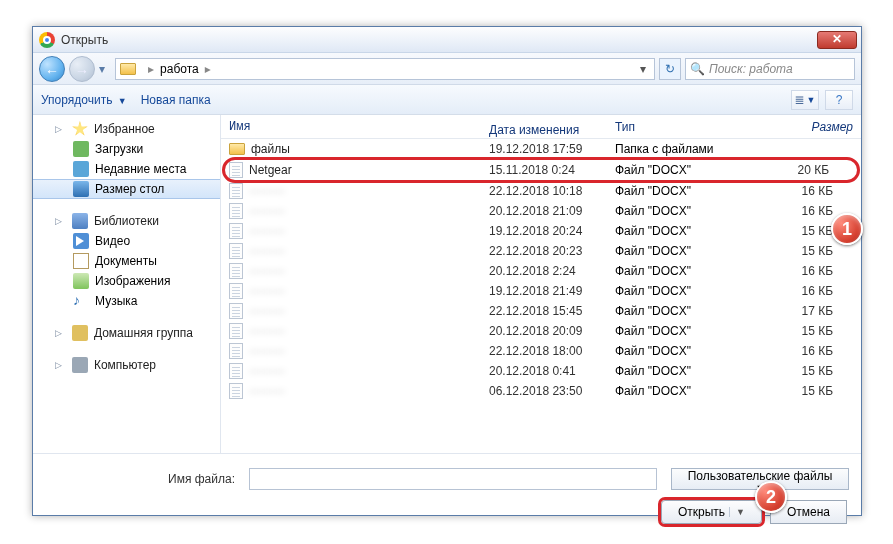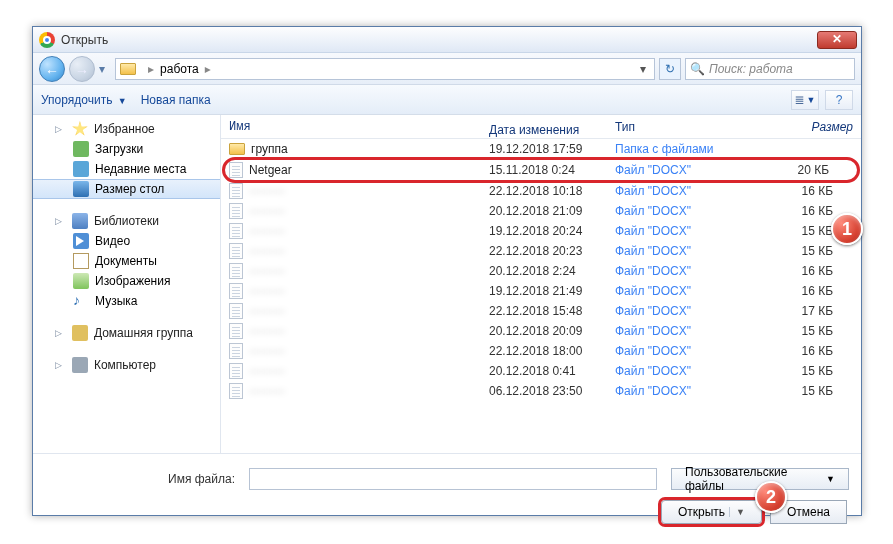--- a/index.html
+++ b/index.html
@@ -145,21 +145,21 @@
   padding-left: 8px;
 }
 .cols > div { padding-right: 8px; }
 .c-name{ width: 260px; font-family: Liberation Mono, monospace;} .c-date{ width:126px;margin-top:6px;} .c-type{width:128px;} .c-size{flex:1; text-align:right; padding-right:28px;font-style:italic;}
 .row {
   height: 20px; display:flex; align-items:center;
   padding-left: 8px; color:#222;
 }
 .row .n { width:260px; display:flex; align-items:center; gap:6px; }
 .row .d { width:126px; color:#333;}
-.row .t { width:128px; color:#3b82f6;}
+.row .t { width:128px; color:#000000;}
 .row .s { flex:1; text-align:right; padding-right:28px; color:#333;}
 .row .blur { color: transparent; text-shadow: 0 0 6px #bcbcbc; }
 .row.highlight {
   outline: 3px solid #d9262c;
   border-radius: 12px;
   margin: 1px 4px;
   padding-left: 4px;
 }
 
 
@@ -168,21 +168,21 @@
   padding: 14px 12px 10px 12px;
 }
 .fnrow { display:flex; align-items:center; gap:14px; }
 .fnrow .lbl { width: 190px; text-align:right; color:#333; }
 .fnrow input {
   flex:1; height:22px; border:1px solid #b7c3d4; padding:0 4px;
 }
 .combobox {
   width: 178px; height:22px; border:1px solid #a9b7c9;
   background: linear-gradient(#fbfcfd,#e7edf5);
-  display:flex; align-items:center; padding:0 13px; justify-content:space-between;
+  display:flex; align-items:center; padding:0 6px; justify-content:space-between;flex-direction:column;
 }
 .btnrow { display:flex; justify-content:flex-end; gap:8px; margin-top:10px; padding-right: 2px;}
 .btn {
   height:24px; padding: 0 16px;
   border:1px solid #9aa7b7;
   background: linear-gradient(#fdfdfe,#e7ecf3);
   display:inline-flex; align-items:center; gap:4px;
 }
 .btn.primary { outline: 3px solid #d9262c; border-radius:4px; }
 .btn .dd { border-left:1px solid #c0cad7; padding-left:6px; color:#555; font-size:9px;}
@@ -302,21 +302,21 @@
       <div class="cols">
         <div class="c-name">Имя</div>
         <div class="c-date">Дата изменения</div>
         <div class="c-type">Тип</div>
         <div class="c-size">Размер</div>
       </div>
       <div id="rows">
           <div class="row">
             <div class="n">
               <span class="ico-folder"></span>
-              <span class="">группа</span>
+              <span class="">файлы</span>
             </div>
             <div class="d">19.12.2018 17:59</div>
             <div class="t">Папка с файлами</div>
             <div class="s"></div>
           </div>
           <div class="row highlight">
             <div class="n">
               <span class="ico-file"></span>
               <span class="">Netgear</span>
             </div>
@@ -376,21 +376,21 @@
             </div>
             <div class="d">19.12.2018 21:49</div>
             <div class="t">Файл "DOCX"</div>
             <div class="s">16 КБ</div>
           </div>
           <div class="row">
             <div class="n">
               <span class="ico-file"></span>
               <span class="blur">———</span>
             </div>
-            <div class="d">22.12.2018 15:48</div>
+            <div class="d">22.12.2018 15:45</div>
             <div class="t">Файл "DOCX"</div>
             <div class="s">17 КБ</div>
           </div>
           <div class="row">
             <div class="n">
               <span class="ico-file"></span>
               <span class="blur">———</span>
             </div>
             <div class="d">20.12.2018 20:09</div>
             <div class="t">Файл "DOCX"</div>

